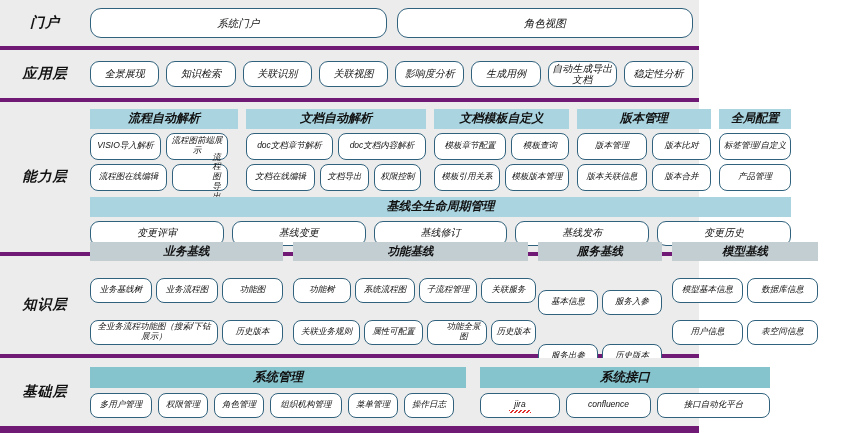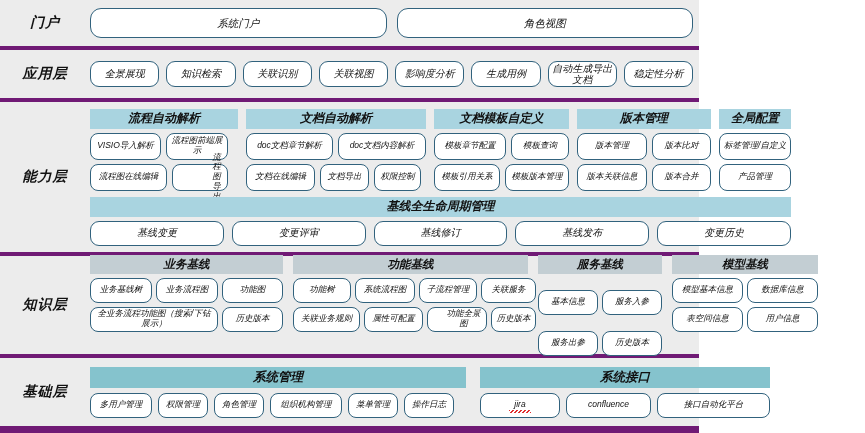--- a/index.html
+++ b/index.html
@@ -95,21 +95,21 @@
   .lifecycle .grp-head{width:100%;}
   .lifecycle .grp-row{gap:8px;}
   .lifecycle .grp-row .pill{flex:1 1 0;height:25px;font-size:10px;}
 
   
   .know-row{height:98px;}
   .know-row .band-body{justify-content:center;}
   .know-groups{display:flex;gap:10px;align-items:flex-start;}
   .know-group{display:flex;flex-direction:column;gap:4px;}
   .know-group .grp-head{background:#c3ced3;font-size:11.5px;height:19px;}
-  .know-group .grp-row{gap:4px;}
+  .know-group .grp-row{gap:4px;margin-top:13px;}
   .know-group .grp-row .pill{height:25px;}
 
   
   .base-row{height:68px;}
   .base-row .band-body{justify-content:center;}
   .base-groups{display:flex;gap:14px;align-items:flex-start;}
   .base-group{display:flex;flex-direction:column;gap:5px;}
   .base-group .grp-head{background:#85c3cd;font-size:12.5px;height:21px;}
   .base-group .grp-row{gap:6px;}
   .base-group .grp-row .pill{height:25px;}
@@ -204,22 +204,22 @@
               <div class="pill sm" style="width: 72px; flex: 0 0 72px;">标签管理/自定义</div>
             </div>
             <div class="grp-row">
               <div class="pill sm" style="width: 72px; flex: 0 0 72px;">产品管理</div>
             </div>
           </div>
         </div>
       <div class="lifecycle">
         <div class="grp-head">基线全生命周期管理</div>
         <div class="grp-row">
+            <div class="pill">变更评审</div>
             <div class="pill">基线变更</div>
-            <div class="pill">变更评审</div>
             <div class="pill">基线修订</div>
             <div class="pill">基线发布</div>
             <div class="pill">变更历史</div>
           </div>
       </div>
     </div>
   </div>
 
   <div class="band know-row">
     <div class="band-label">知识层</div>
@@ -263,22 +263,22 @@
               <div class="pill sm" style="width: 60px; flex: 0 0 60px;">历史版本</div>
             </div>
           </div>
           <div class="know-group" style="width: 146px;">
             <div class="grp-head">模型基线</div>
             <div class="grp-row">
               <div class="pill sm" style="width: 71px; flex: 0 0 71px;">模型基本信息</div>
               <div class="pill sm" style="width: 71px; flex: 0 0 71px;">数据库信息</div>
             </div>
             <div class="grp-row">
+              <div class="pill sm" style="width: 71px; flex: 0 0 71px;">用户信息</div>
               <div class="pill sm" style="width: 71px; flex: 0 0 71px;">表空间信息</div>
-              <div class="pill sm" style="width: 71px; flex: 0 0 71px;">用户信息</div>
             </div>
           </div>
         </div>
     </div>
   </div>
 
   <div class="band base-row">
     <div class="band-label">基础层</div>
     <div class="band-body">
       <div class="base-groups">

